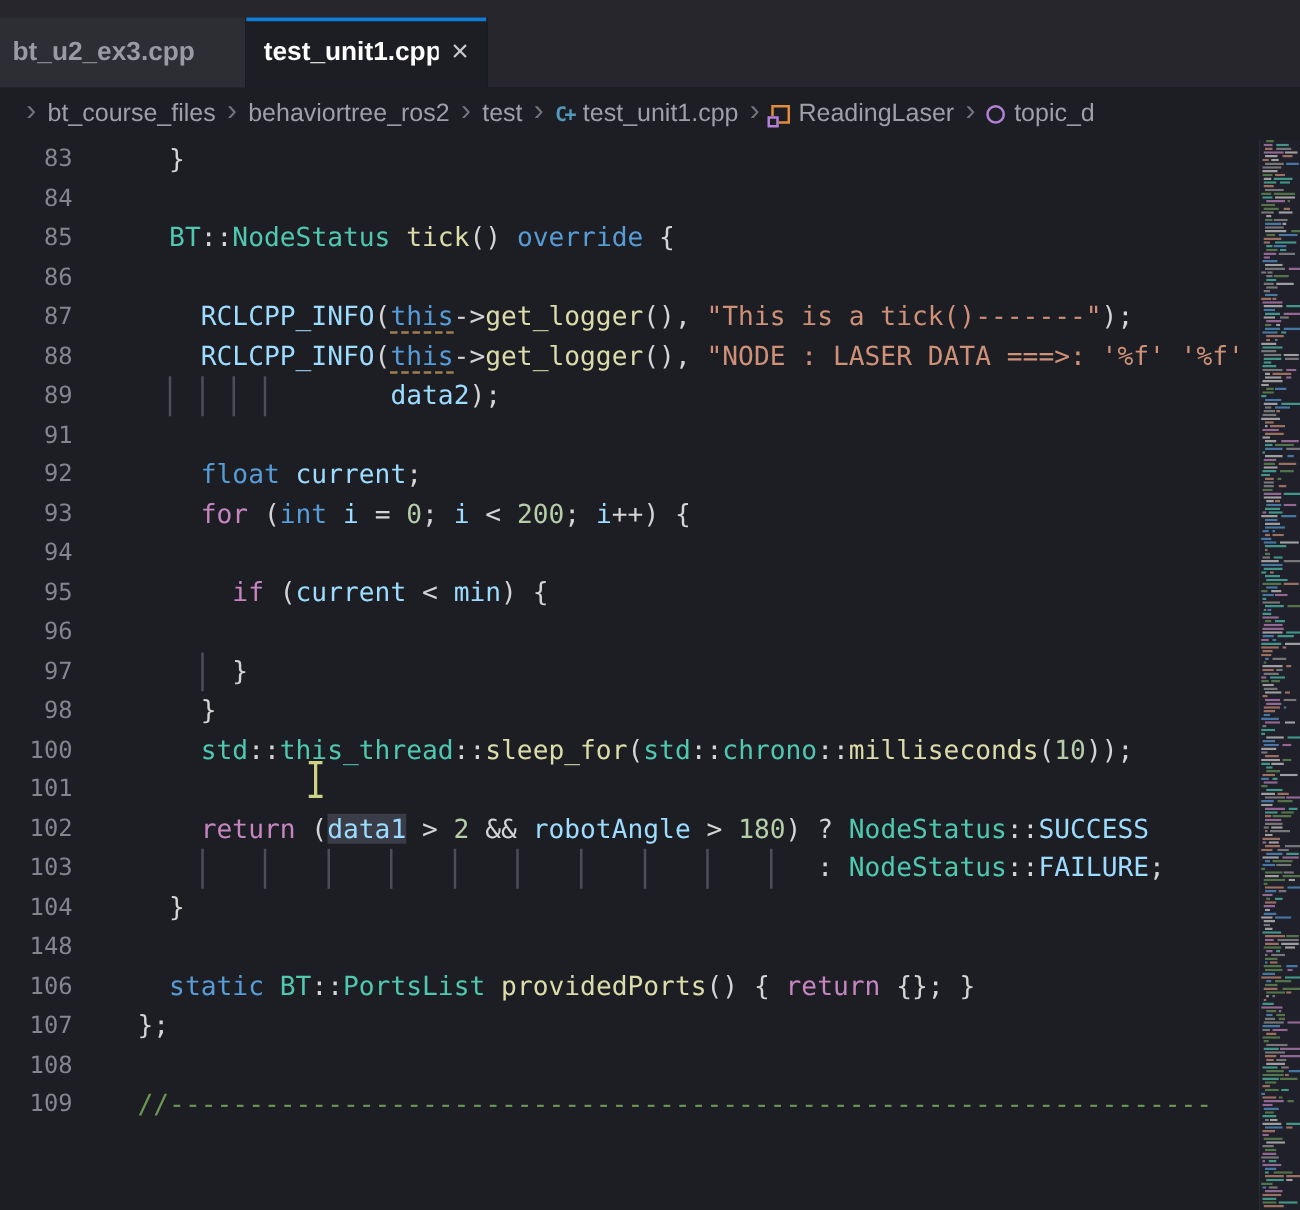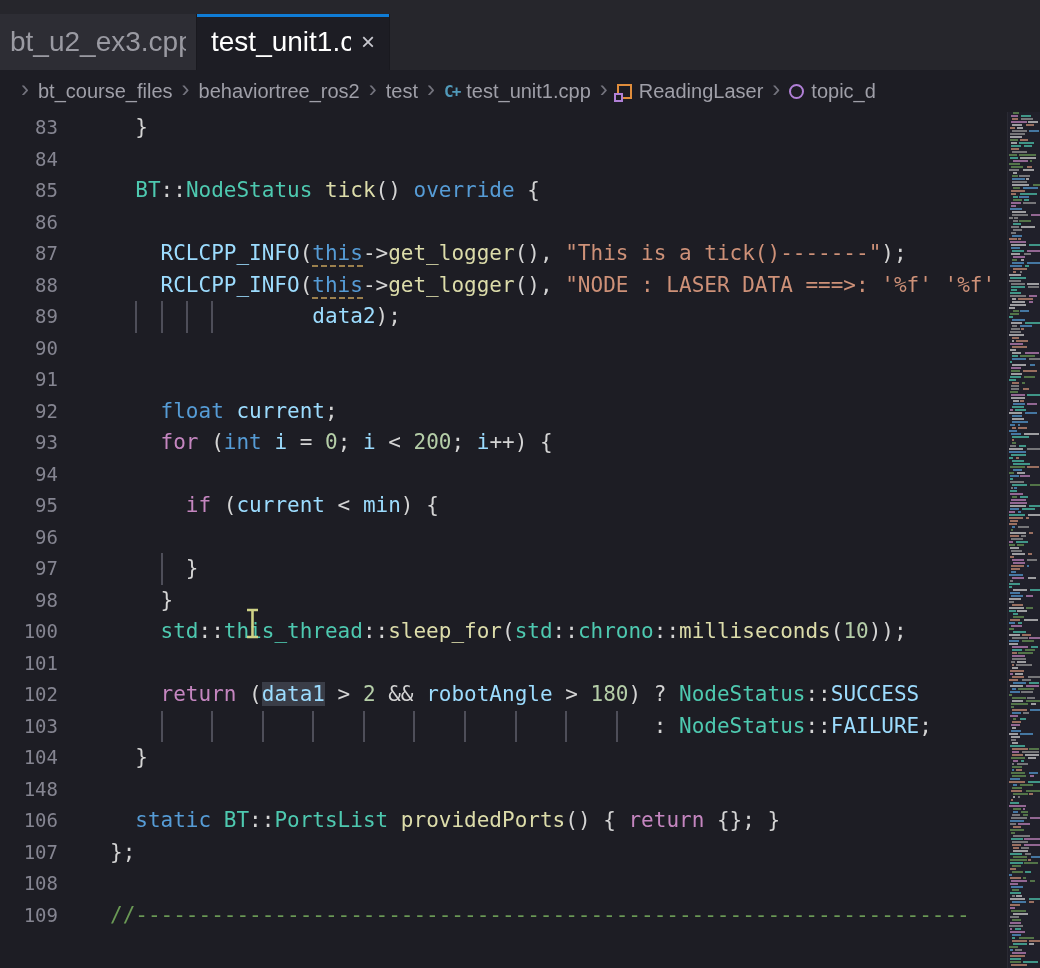--- a/index.html
+++ b/index.html
@@ -17,21 +17,21 @@
   .tab{
     position:relative;height:56px;display:flex;align-items:center;
     box-sizing:border-box;border-right:1px solid #19191f;cursor:pointer;
   }
   .tab.inactive{width:197px;background:var(--tab-inactive-bg,#2d2d34);padding:0 10px;}
   .tab.active{width:193px;background:var(--tab-active-bg,#1d1d24);padding:0 14px 0 14px;justify-content:space-between;}
   .tab.active::before{
     content:'';position:absolute;top:0;left:0;right:0;height:3px;
     background:var(--accent,#0f7cd6);
   }
-  .tab-label{font-size:28px;color:var(--tab-inactive-text,#9a9aa2);white-space:nowrap;overflow:hidden;}
+  .tab-label{font-size:21px;color:var(--tab-inactive-text,#9a9aa2);white-space:nowrap;overflow:hidden;font-weight:bold;}
   .tab.active .tab-label{color:#ffffff;}
   .tab-close{font-size:24px;line-height:1;color:#c8c8cf;margin-left:10px;}
   
   .breadcrumbs{
     display:flex;align-items:center;height:42px;padding-left:12px;
     background:var(--editor-bg,#1d1d24);white-space:nowrap;overflow:hidden;
     font-size:20px;color:var(--breadcrumb-text,#9f9fa8);
   }
   .bc-sep{color:#73737d;font-size:24px;padding:0 9px;line-height:1;transform:translateY(-2px);}
   .bc-item{display:inline-flex;align-items:center;cursor:pointer;}
@@ -121,21 +121,20 @@
 
   <div class="editor">
     <div class="code-lines">
         <div class="line"><span class="ln">83</span><span class="codetxt"><span class="tk-pl">  }</span></span></div>
         <div class="line"><span class="ln">84</span><span class="codetxt"></span></div>
         <div class="line"><span class="ln">85</span><span class="codetxt"><span class="tk-pl">  </span><span class="tk-cl">BT</span><span class="tk-pl">::</span><span class="tk-cl">NodeStatus</span><span class="tk-pl"> </span><span class="tk-fn">tick</span><span class="tk-pl">() </span><span class="tk-ty">override</span><span class="tk-pl"> {</span></span></div>
         <div class="line"><span class="ln">86</span><span class="codetxt"></span></div>
         <div class="line"><span class="ln">87</span><span class="codetxt"><span class="tk-pl">    </span><span class="tk-va">RCLCPP_INFO</span><span class="tk-pl">(</span><span class="tk-th">this</span><span class="tk-pl">-&gt;</span><span class="tk-fn">get_logger</span><span class="tk-pl">(), </span><span class="tk-st">"This is a tick()-------"</span><span class="tk-pl">);</span></span></div>
         <div class="line"><span class="ln">88</span><span class="codetxt"><span class="tk-pl">    </span><span class="tk-va">RCLCPP_INFO</span><span class="tk-pl">(</span><span class="tk-th">this</span><span class="tk-pl">-&gt;</span><span class="tk-fn">get_logger</span><span class="tk-pl">(), </span><span class="tk-st">"NODE : LASER DATA ===&gt;: '%f' '%f'</span></span></div>
         <div class="line"><span class="ln">89</span><span class="codetxt"><span class="tk-pl">  </span><span class="tk-g"></span><span class="tk-pl"> </span><span class="tk-g"></span><span class="tk-pl"> </span><span class="tk-g"></span><span class="tk-pl"> </span><span class="tk-g"></span><span class="tk-pl">       </span><span class="tk-va">data2</span><span class="tk-pl">);</span></span></div>
-        <div class="line"><span class="ln">90</span><span class="codetxt"></span></div>
         <div class="line"><span class="ln">91</span></div>
         <div class="line"><span class="ln">92</span><span class="codetxt"><span class="tk-pl">    </span><span class="tk-ty">float</span><span class="tk-pl"> </span><span class="tk-va">current</span><span class="tk-pl">;</span></span></div>
         <div class="line"><span class="ln">93</span><span class="codetxt"><span class="tk-pl">    </span><span class="tk-kw">for</span><span class="tk-pl"> (</span><span class="tk-ty">int</span><span class="tk-pl"> </span><span class="tk-va">i</span><span class="tk-pl"> = </span><span class="tk-nu">0</span><span class="tk-pl">; </span><span class="tk-va">i</span><span class="tk-pl"> &lt; </span><span class="tk-nu">200</span><span class="tk-pl">; </span><span class="tk-va">i</span><span class="tk-pl">++) {</span></span></div>
         <div class="line"><span class="ln">94</span></div>
         <div class="line"><span class="ln">95</span><span class="codetxt"><span class="tk-pl">      </span><span class="tk-kw">if</span><span class="tk-pl"> (</span><span class="tk-va">current</span><span class="tk-pl"> &lt; </span><span class="tk-va">min</span><span class="tk-pl">) {</span></span></div>
         <div class="line"><span class="ln">96</span></div>
         <div class="line"><span class="ln">97</span><span class="codetxt"><span class="tk-pl">    </span><span class="tk-g"></span><span class="tk-pl"> }</span></span></div>
         <div class="line"><span class="ln">98</span><span class="codetxt"><span class="tk-pl">    }</span></span></div>
         <div class="line"><span class="ln">100</span><span class="codetxt"><span class="tk-pl">    </span><span class="tk-cl">std</span><span class="tk-pl">::</span><span class="tk-cl">this_thread</span><span class="tk-pl">::</span><span class="tk-fn">sleep_for</span><span class="tk-pl">(</span><span class="tk-cl">std</span><span class="tk-pl">::</span><span class="tk-cl">chrono</span><span class="tk-pl">::</span><span class="tk-fn">milliseconds</span><span class="tk-pl">(</span><span class="tk-nu">10</span><span class="tk-pl">));</span></span></div>
         <div class="line"><span class="ln">101</span><span class="codetxt"></span></div>

